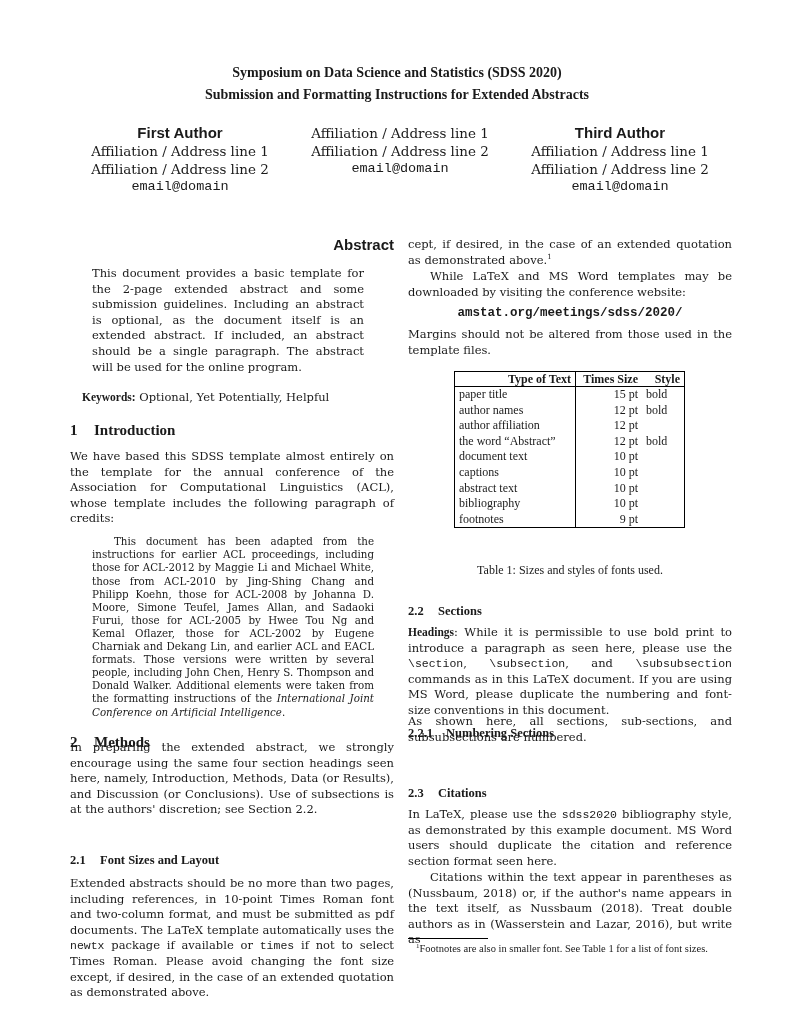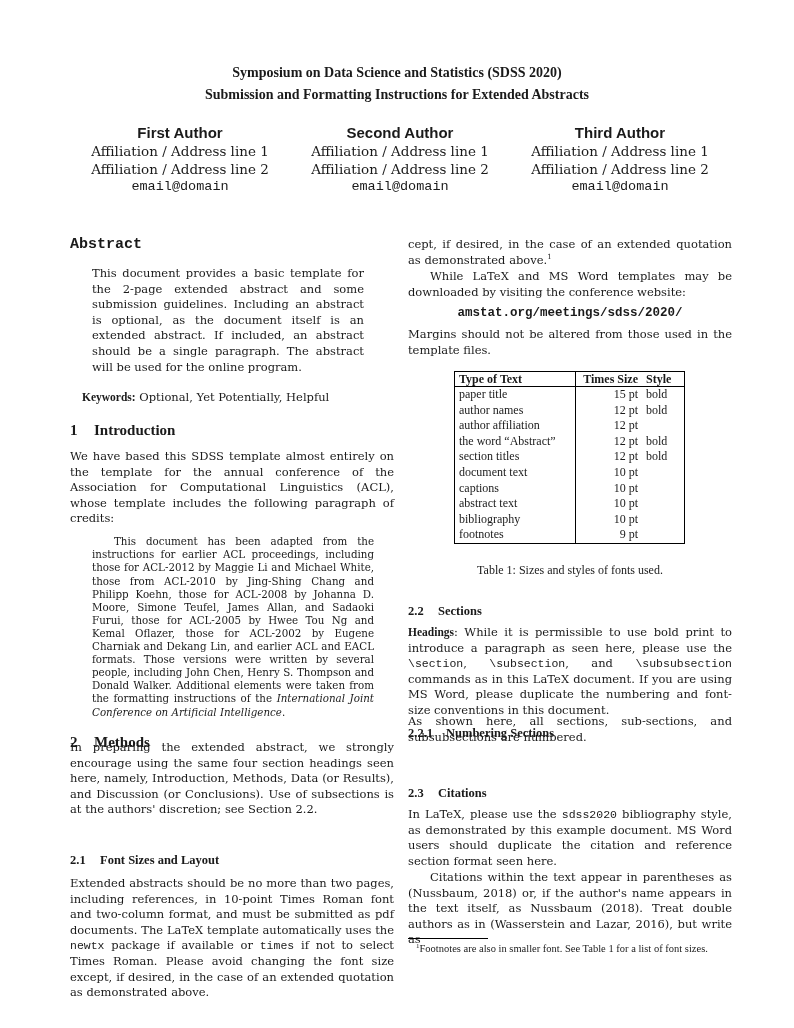--- a/index.html
+++ b/index.html
@@ -11,33 +11,33 @@
   .authors { position: absolute; top: 124px; left: 70px; width: 660px; display: flex; justify-content: space-between; }
   .author { width: 220px; text-align: center; font-size: 14px; line-height: 18px; }
   .author .name { font-family: Liberation Sans, sans-serif; font-weight: bold; font-size: 15px; }
   .author .aff { font-family: "DejaVu Serif", serif; font-size: 13.5px; white-space: nowrap; }
   .author .email { font-family: "Liberation Mono", monospace; font-size: 13.5px; }
   .col { position: absolute; top: 0; width: 324px; }
   .col.left { left: 70px; }
   .col.right { left: 408px; }
   .txt { font-size: 11.5px; line-height: 15.6px; text-align: justify; margin: 0; }
   .abs { position: absolute; }
-  .h-abstract { font-family: Liberation Mono, monospace; font-weight: bold; font-size: 15px; text-align: left; width: 324px; }
+  .h-abstract { font-family: Liberation Sans, sans-serif; font-weight: bold; font-size: 15px; text-align: right; width: 324px; }
   .h1 { font-family: "Liberation Serif", serif; font-weight: bold; font-size: 15px; }
   .h1 .num { display: inline-block; width: 24px; }
   .h2 { font-family: "Liberation Serif", serif; font-weight: bold; font-size: 12.5px; }
   .h2 .num { display: inline-block; width: 30px; }
   .h3 .num { display: inline-block; width: 38px; }
   .mono { font-family: "Liberation Mono", monospace; }
   .quote { font-size: 10.3px; line-height: 13.1px; text-align: justify; }
   .indent { text-indent: 22px; }
   .kw-label { font-family: "Liberation Serif", serif; font-weight: bold; }
   .url { font-family: "Liberation Mono", monospace; font-weight: bold; font-size: 12.5px; text-align: center; width: 324px; }
   table.fonts { border-collapse: collapse; font-family: "Liberation Serif", serif; font-size: 12px; border: 1px solid #000; }
-  table.fonts th { font-weight: bold; text-align: left; padding: 0 4px; border-bottom: 1px solid #000; line-height: 14px; }
+  table.fonts th { font-weight: bold; text-align: right; padding: 0 4px; border-bottom: 1px solid #000; line-height: 14px; }
   table.fonts td { padding: 0 4px; line-height: 15.6px; }
   table.fonts .c1 { width: 112px; border-right: 1px solid #000; }
   table.fonts .c2 { width: 58px; text-align: right; }
   table.fonts .c3 { width: 34px; }
   .caption { font-family: "Liberation Serif", serif; font-size: 12px; text-align: center; width: 324px; }
   .fn-rule { position: absolute; width: 80px; border-top: 1px solid #000; }
   .footnote { font-family: "Liberation Serif", serif; font-size: 10.5px; line-height: 13px; }
   sup { font-size: 7px; line-height: 0; }
   .latex { font-family: "DejaVu Serif", serif; }
 </style>
@@ -50,21 +50,20 @@
   <div class="title" style="top:84px;">Submission and Formatting Instructions for Extended Abstracts</div>
 
   <div class="authors">
     <div class="author">
       <div class="name">First Author</div>
       <div class="aff">Affiliation / Address line 1</div>
       <div class="aff">Affiliation / Address line 2</div>
       <div class="email">email@domain</div>
     </div>
     <div class="author">
-      <div class="name">Second Author</div>
       <div class="aff">Affiliation / Address line 1</div>
       <div class="aff">Affiliation / Address line 2</div>
       <div class="email">email@domain</div>
     </div>
     <div class="author">
       <div class="name">Third Author</div>
       <div class="aff">Affiliation / Address line 1</div>
       <div class="aff">Affiliation / Address line 2</div>
       <div class="email">email@domain</div>
     </div>
@@ -126,25 +125,20 @@
             <td class="c1">author affiliation</td>
             <td class="c2">12 pt</td>
             <td class="c3"></td>
           </tr>
         <tr>
             <td class="c1">the word “Abstract”</td>
             <td class="c2">12 pt</td>
             <td class="c3">bold</td>
           </tr>
         <tr>
-            <td class="c1">section titles</td>
-            <td class="c2">12 pt</td>
-            <td class="c3">bold</td>
-          </tr>
-        <tr>
             <td class="c1">document text</td>
             <td class="c2">10 pt</td>
             <td class="c3"></td>
           </tr>
         <tr>
             <td class="c1">captions</td>
             <td class="c2">10 pt</td>
             <td class="c3"></td>
           </tr>
         <tr>

